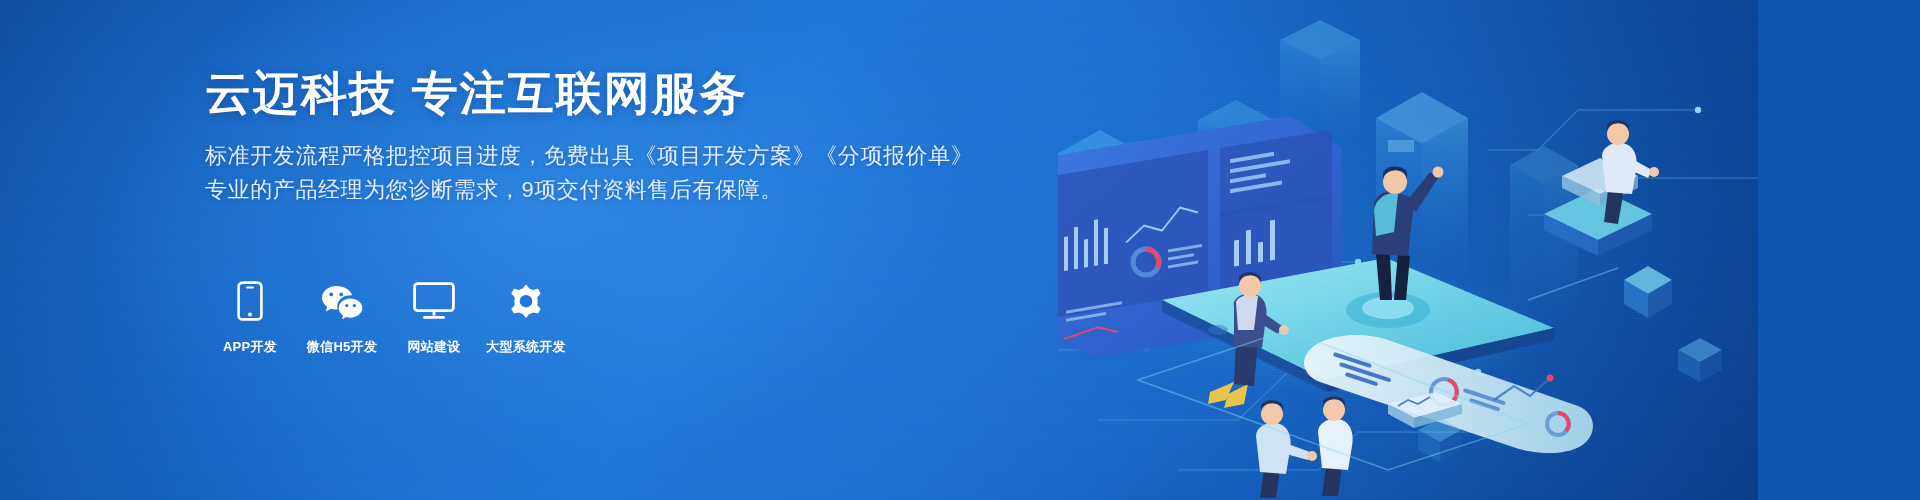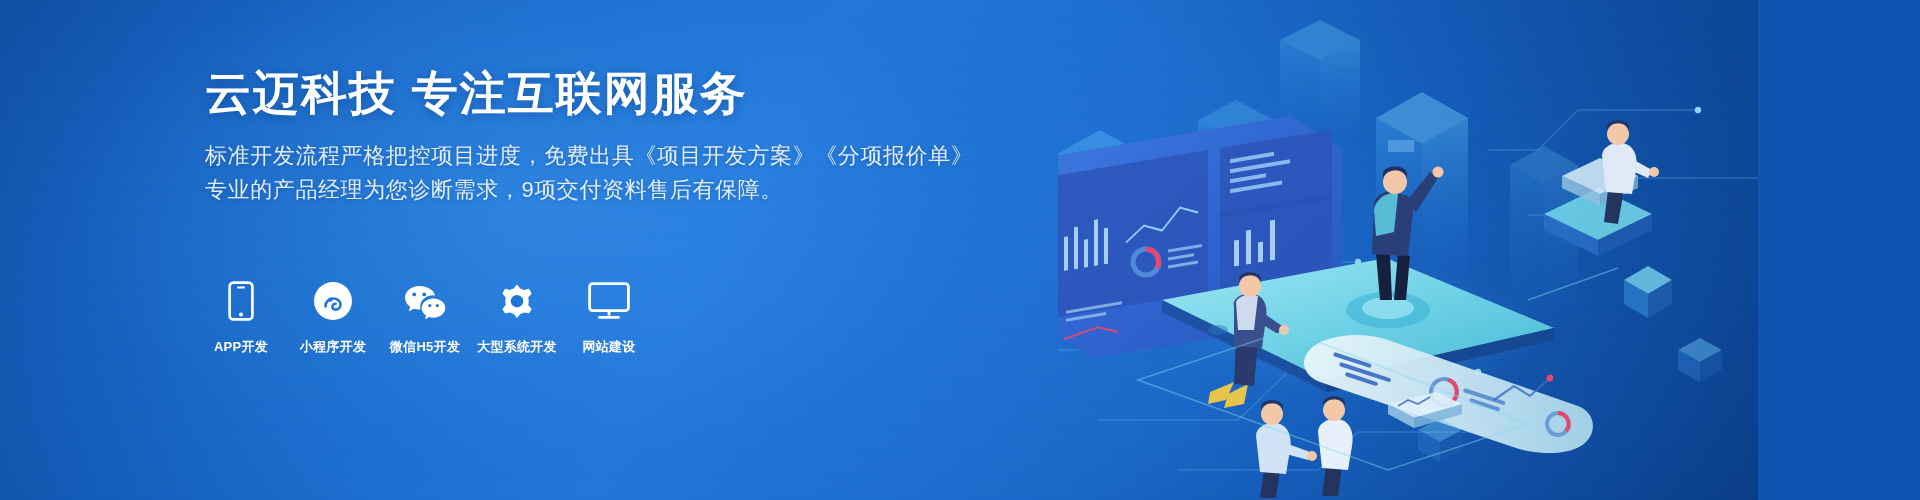--- a/index.html
+++ b/index.html
@@ -25,21 +25,21 @@
     font-size:46px;line-height:1.18;font-weight:700;color:#ffffff;letter-spacing:2px;
     text-shadow:0 2px 10px rgba(3,38,92,.35);white-space:nowrap;
   }
   .sub{margin-top:19px;}
   .sub-line{
     font-size:22px;line-height:34px;color:#e3eeff;letter-spacing:.6px;white-space:nowrap;
     text-shadow:0 1px 4px rgba(3,38,92,.28);
   }
 
   
-  .services{position:absolute;left:205px;top:278px;display:flex;align-items:flex-end;z-index:6;}
+  .services{position:absolute;left:214px;top:278px;display:flex;align-items:flex-end;z-index:6;}
   .svc{width:72px;display:flex;flex-direction:column;align-items:center;cursor:pointer;margin-right:20px;}
   .svc:last-child{margin-right:0;}
   .svc-ico{height:46px;display:flex;align-items:center;justify-content:center;}
   .svc-ico svg{display:block;}
   .svc-label{margin-top:14px;font-size:13px;font-weight:700;color:#ffffff;white-space:nowrap;letter-spacing:.3px;}
 
   
   .art{position:absolute;right:0;top:0;width:700px;height:500px;z-index:4;}
   .art svg{display:block;}
 </style>
@@ -357,63 +357,53 @@
       <div class="svc-ico">
         <svg width="26" height="40" viewBox="0 0 26 40" fill="none" xmlns="http://www.w3.org/2000/svg">
           <rect x="1.6" y="1.6" width="22.8" height="36.8" rx="4" stroke="#ffffff" stroke-width="2.6"></rect>
           <rect x="9" y="5.6" width="8" height="2" rx="1" fill="#ffffff"></rect>
           <circle cx="13" cy="33.4" r="2" fill="#ffffff"></circle>
         </svg>
       </div>
       <div class="svc-label">APP开发</div>
     </div>
 
-    <div class="svc">
-      <div class="svc-ico">
-        <svg width="40" height="40" viewBox="0 0 40 40" xmlns="http://www.w3.org/2000/svg">
-          <circle cx="20" cy="20" r="19" fill="#ffffff"></circle>
-          <path d="M12.5 25.5c0-4.6 3.4-8 7.6-8s7.4 2.6 7.4 6.1c0 3.1-2.4 5-4.8 5-2 0-3.3-1.2-3.3-2.8 0-1.9 1.6-3.1 3.3-3.1" fill="none" stroke="#1e76d8" stroke-width="2.6" stroke-linecap="round"></path>
-          <circle cx="17.4" cy="18.6" r="2.2" fill="#1e76d8"></circle>
-        </svg>
-      </div>
-      <div class="svc-label">小程序开发</div>
-    </div>
 
     <div class="svc">
       <div class="svc-ico">
         <svg width="46" height="40" viewBox="0 0 46 40" xmlns="http://www.w3.org/2000/svg">
           <path d="M17.2 5C9.4 5 3 10.3 3 16.8c0 3.6 2 6.8 5.2 9l-1.5 4.6 5.3-2.7c1.6.5 3.4.7 5.2.7.5 0 1 0 1.5-.06-.3-1-.5-2-.5-3.1 0-6.1 6-11 13.4-11 .5 0 1 .02 1.5.07C31.7 9 25.2 5 17.2 5z" fill="#ffffff"></path>
           <circle cx="12.2" cy="13.4" r="1.9" fill="#1e76d8"></circle>
           <circle cx="22.2" cy="13.4" r="1.9" fill="#1e76d8"></circle>
           <path d="M31.5 17.5c-6.5 0-11.8 4.3-11.8 9.6 0 3 1.7 5.6 4.4 7.4l-1.2 3.8 4.4-2.2c1.3.4 2.8.6 4.2.6 6.5 0 11.8-4.3 11.8-9.6s-5.3-9.6-11.8-9.6z" fill="#ffffff"></path>
           <circle cx="27.8" cy="24.6" r="1.6" fill="#1e76d8"></circle>
           <circle cx="35.4" cy="24.6" r="1.6" fill="#1e76d8"></circle>
         </svg>
       </div>
       <div class="svc-label">微信H5开发</div>
     </div>
 
     <div class="svc">
       <div class="svc-ico">
-        <svg width="40" height="40" viewBox="0 0 40 40" xmlns="http://www.w3.org/2000/svg">
-          <path d="M20 0.8l3.3 4.1a15.6 15.6 0 0 1 3.6 1.5l5.1-1.2 2.7 4.7-3.5 3.9c.3 1.2.5 2.5.5 3.8s-.2 2.6-.5 3.8l3.5 3.9-2.7 4.7-5.1-1.2c-1.1.7-2.3 1.2-3.6 1.5L20 34.4l-3.3-4.1a15.6 15.6 0 0 1-3.6-1.5l-5.1 1.2-2.7-4.7 3.5-3.9a15.8 15.8 0 0 1 0-7.6L5.3 9.9 8 5.2l5.1 1.2c1.1-.7 2.3-1.2 3.6-1.5L20 .8z" fill="#ffffff" transform="translate(0,2.6)"></path>
-          <circle cx="20" cy="20.2" r="6.2" fill="#1e76d8"></circle>
-        </svg>
-      </div>
-      <div class="svc-label">大型系统开发</div>
-    </div>
-
-    <div class="svc">
-      <div class="svc-ico">
         <svg width="42" height="38" viewBox="0 0 42 38" fill="none" xmlns="http://www.w3.org/2000/svg">
           <rect x="1.6" y="1.6" width="38.8" height="27" rx="3" stroke="#ffffff" stroke-width="2.8"></rect>
           <path d="M21 28.6v5" stroke="#ffffff" stroke-width="2.8"></path>
           <path d="M11.5 35.4h19" stroke="#ffffff" stroke-width="2.8" stroke-linecap="round"></path>
         </svg>
       </div>
       <div class="svc-label">网站建设</div>
     </div>
 
+    <div class="svc">
+      <div class="svc-ico">
+        <svg width="40" height="40" viewBox="0 0 40 40" xmlns="http://www.w3.org/2000/svg">
+          <path d="M20 0.8l3.3 4.1a15.6 15.6 0 0 1 3.6 1.5l5.1-1.2 2.7 4.7-3.5 3.9c.3 1.2.5 2.5.5 3.8s-.2 2.6-.5 3.8l3.5 3.9-2.7 4.7-5.1-1.2c-1.1.7-2.3 1.2-3.6 1.5L20 34.4l-3.3-4.1a15.6 15.6 0 0 1-3.6-1.5l-5.1 1.2-2.7-4.7 3.5-3.9a15.8 15.8 0 0 1 0-7.6L5.3 9.9 8 5.2l5.1 1.2c1.1-.7 2.3-1.2 3.6-1.5L20 .8z" fill="#ffffff" transform="translate(0,2.6)"></path>
+          <circle cx="20" cy="20.2" r="6.2" fill="#1e76d8"></circle>
+        </svg>
+      </div>
+      <div class="svc-label">大型系统开发</div>
+    </div>
+
   </div>
 
   <div class="scan"></div>
   <div class="vig"></div>
 </div>
 
 </body></html>

